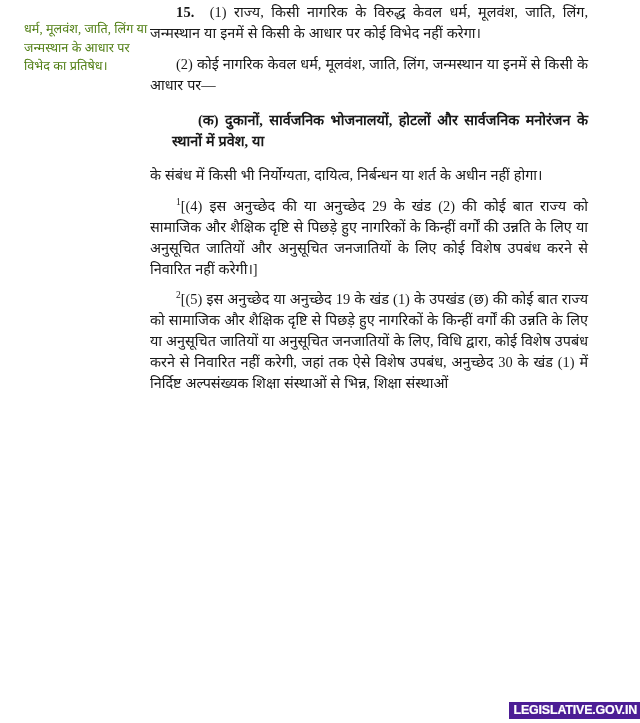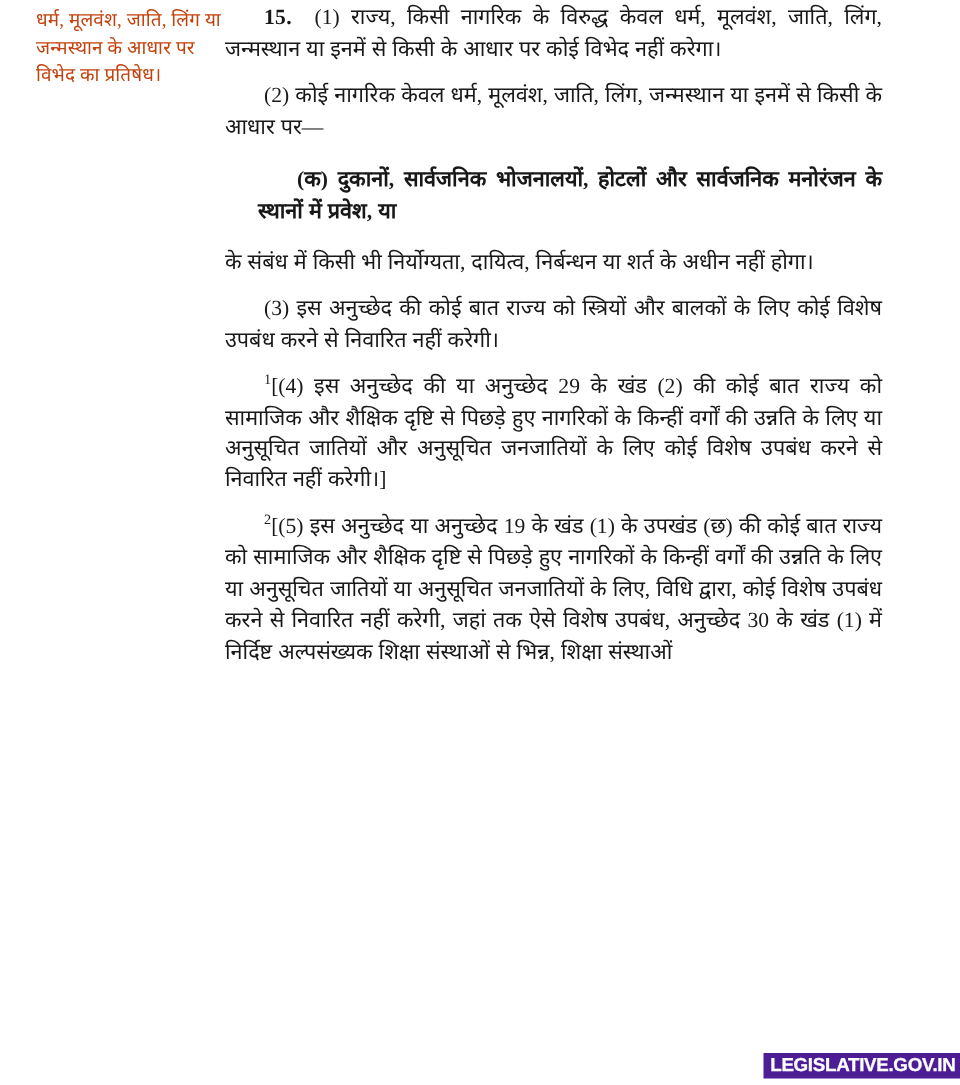--- a/index.html
+++ b/index.html
@@ -21,26 +21,26 @@
   #page {
     position: absolute;
     inset: 0;
     background: #ffffff;
   }
 
   
   .margin-note {
     position: absolute;
     left: 24px;
-    top: 4px;
+    top: 20px;
     width: 134px;
     font-size: 12.6px;
     line-height: 1.47;
     text-align: left;
-    color: #c2410c;
+    color: #4d7c0f;
     letter-spacing: .1px;
   }
 
   
   .column {
     position: absolute;
     left: 150px;
     top: 2px;
     width: 438px;
   }
@@ -118,21 +118,20 @@
 
     <p class="clause first"><span class="secno">15.</span>&nbsp;&nbsp;<span>(1)</span>&nbsp;<span>राज्य, किसी नागरिक के विरुद्ध केवल धर्म, मूलवंश, जाति, लिंग, जन्मस्थान या इनमें से किसी के आधार पर कोई विभेद नहीं करेगा।</span></p>
 
     <p class="clause"><span>(2)</span>&nbsp;<span>कोई नागरिक केवल धर्म, मूलवंश, जाति, लिंग, जन्मस्थान या इनमें से किसी के आधार पर—</span></p>
 
     <p class="subclause"><span>(क)</span>&nbsp;<span>दुकानों, सार्वजनिक भोजनालयों, होटलों और सार्वजनिक मनोरंजन के स्थानों में प्रवेश, या</span></p>
 
 
     <p class="runon"><span>के संबंध में किसी भी निर्योग्यता, दायित्व, निर्बन्धन या शर्त के अधीन नहीं होगा।</span></p>
 
-    <p class="clause"><span>(3)</span>&nbsp;<span>इस अनुच्छेद की कोई बात राज्य को स्त्रियों और बालकों के लिए कोई विशेष उपबंध करने से निवारित नहीं करेगी।</span></p>
 
     <p class="clause"><sup>1</sup><span>[</span><span>(4)</span>&nbsp;<span>इस अनुच्छेद की या अनुच्छेद 29 के खंड (2) की कोई बात राज्य को सामाजिक और शैक्षिक दृष्टि से पिछड़े हुए नागरिकों के किन्हीं वर्गों की उन्नति के लिए या अनुसूचित जातियों और अनुसूचित जनजातियों के लिए कोई विशेष उपबंध करने से निवारित नहीं करेगी।]</span></p>
 
     <p class="clause"><sup>2</sup><span>[</span><span>(5)</span>&nbsp;<span>इस अनुच्छेद या अनुच्छेद 19 के खंड (1) के उपखंड (छ) की कोई बात राज्य को सामाजिक और शैक्षिक दृष्टि से पिछड़े हुए नागरिकों के किन्हीं वर्गों की उन्नति के लिए या अनुसूचित जातियों या अनुसूचित जनजातियों के लिए, विधि द्वारा, कोई विशेष उपबंध करने से निवारित नहीं करेगी, जहां तक ऐसे विशेष उपबंध, अनुच्छेद 30 के खंड (1) में निर्दिष्ट अल्पसंख्यक शिक्षा संस्थाओं से भिन्न, शिक्षा संस्थाओं</span></p>
 
   </div>
 
   <div class="watermark">LEGISLATIVE.GOV.IN</div>
 
 </div>

